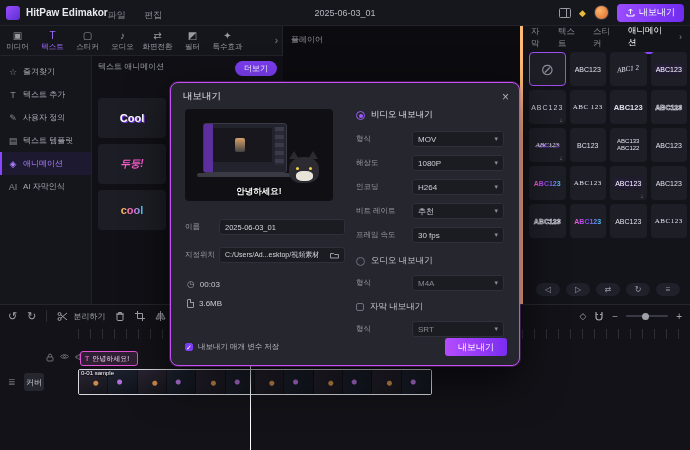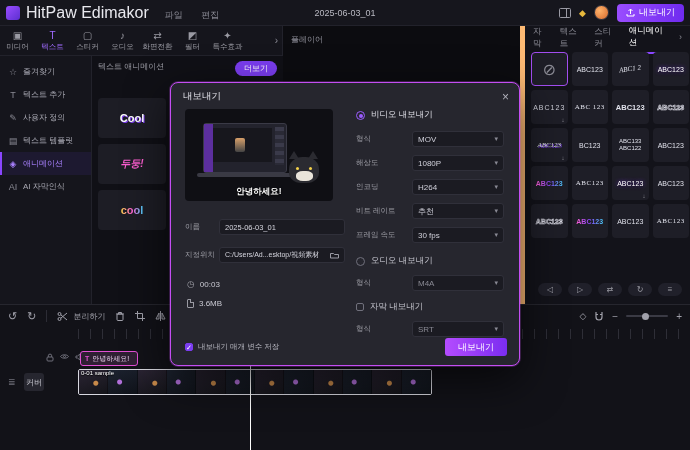--- a/index.html
+++ b/index.html
@@ -2,21 +2,21 @@
 <html><head>
 <meta charset="utf-8">
 <style>
   * { margin:0; padding:0; box-sizing:border-box; }
   html,body { width:690px; height:450px; background:#0a0a0f; font-family:"Liberation Sans","DejaVu Sans",sans-serif; }
   #app { position:relative; width:690px; height:450px; overflow:hidden; background:#0c0c11; color:#cfcfd8; }
 
   
   .topbar { position:absolute; left:0; top:0; width:690px; height:26px; background:#16161d; border-bottom:1px solid #22222b; display:flex; align-items:center; padding:0 6px; }
   .logo { width:14px; height:14px; border-radius:3px; background:linear-gradient(135deg,#9a4dff,#5c2fd0); margin-right:6px; }
-  .app-title { font-size:16px; font-weight:normal; color:#e8e8ee; margin-right:16px; }
+  .app-title { font-size:10px; font-weight:bold; color:#e8e8ee; }
   .menu span { font-size:9px; color:#8b8b96; margin-right:14px; }
   .proj-title { position:absolute; left:50%; transform:translateX(-50%); font-size:9px; color:#b9b9c2; }
   .tb-right { margin-left:auto; display:flex; align-items:center; gap:8px; }
   .vip { color:#e8b93c; font-size:9px; }
   .avatar { width:15px; height:15px; border-radius:50%; background:radial-gradient(circle at 35% 35%,#ffb36b,#d86a2c); border:1px solid #3a3a44; }
   .export-top { display:flex; align-items:center; gap:4px; height:18px; padding:0 9px; border-radius:4px; background:linear-gradient(90deg,#9a4dff,#6f2bef); color:#fff; font-size:9px; }
   .icon-svg { color:#9a9aa4; display:inline-flex; }
 
   
   .cat-tabs { position:absolute; left:0; top:26px; width:283px; height:30px; background:#15151c; border-bottom:1px solid #22222b; border-right:1px solid #22222b; display:flex; align-items:center; }
@@ -42,21 +42,21 @@
   .lib-card.c1 { top:42px; } .lib-card.c2 { top:88px; } .lib-card.c3 { top:134px; }
   .lc-cool { color:#fff; font-size:11px; font-weight:bold; text-shadow:1px 1px 0 #7b3df0; }
   .lc-pink { color:#ff5fd2; font-size:10px; font-weight:bold; font-style:italic; }
   .lc-grad { font-size:11px; font-weight:bold; background:linear-gradient(90deg,#ffd24a,#ff5fd2,#4ad1ff); -webkit-background-clip:text; background-clip:text; color:transparent; }
 
   
   .player { position:absolute; left:283px; top:26px; width:237px; height:278px; background:#0c0c10; }
   .player-title { position:absolute; left:8px; top:8px; font-size:8px; color:#8e8e98; }
 
   
-  .rpanel { position:absolute; left:520px; top:26px; width:170px; height:278px; background:#13131a; border-left:5px solid #fdba74; }
+  .rpanel { position:absolute; left:520px; top:26px; width:170px; height:278px; background:#13131a; border-left:3px solid #fdba74; }
   .r-tabs { height:22px; display:flex; align-items:center; gap:11px; padding:0 8px; }
   .r-tab { font-size:8.5px; color:#8a8a94; padding:4px 0 3px; }
   .r-tab.active { color:#fff; border-bottom:2px solid #8a46ff; }
   .r-more { margin-left:auto; color:#8a8a94; font-size:9px; }
   .grid { position:absolute; left:6px; top:26px; width:158px; display:grid; grid-template-columns:repeat(4,1fr); gap:4px; }
   .card { height:34px; background:#1e1e27; border-radius:4px; position:relative; display:flex; flex-direction:column; align-items:center; justify-content:center; overflow:hidden; }
   .card.sel { border:1px solid #a24df0; }
   .ct { font-size:7px; color:#dfe0ea; white-space:nowrap; }
   .noneg { font-size:16px; color:#8a8a94; }
   .s-tilt .ct { font-family:"Liberation Serif","DejaVu Serif",serif; font-style:italic; transform:rotate(-8deg); }

